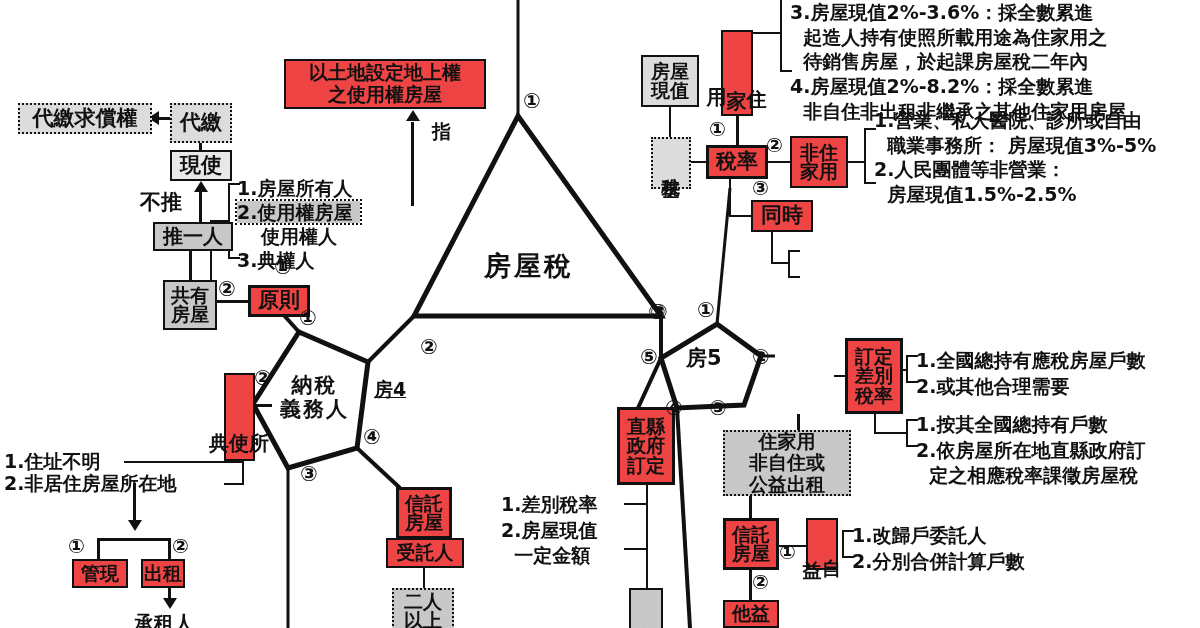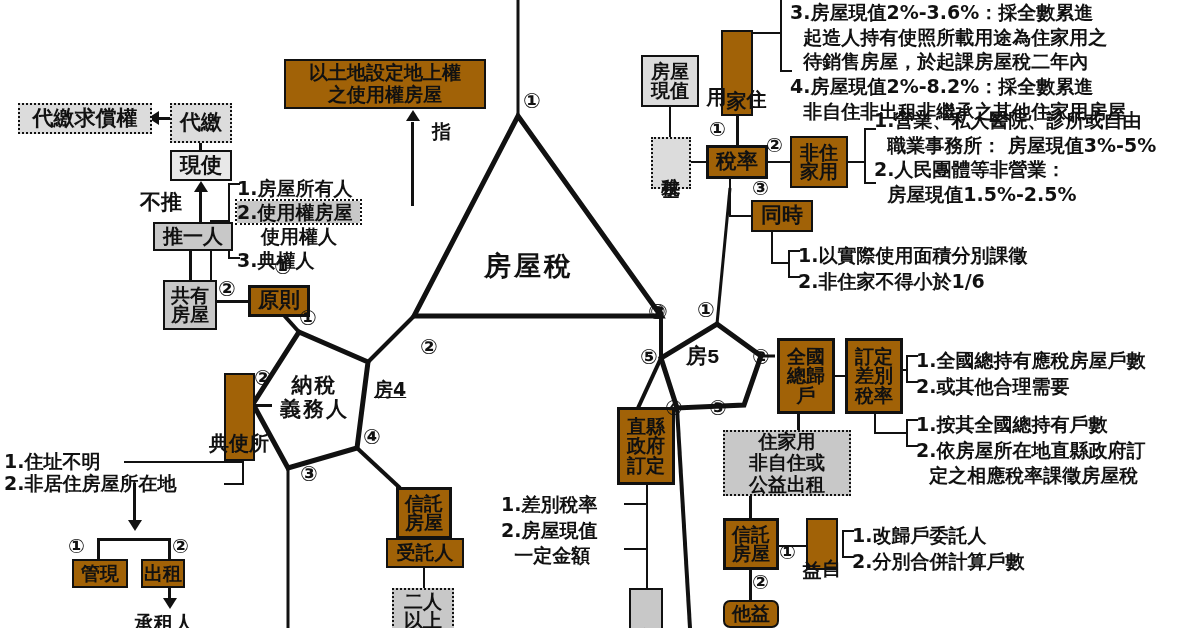--- a/index.html
+++ b/index.html
@@ -3,21 +3,21 @@
 <meta charset="utf-8">
 <style>
   html,body{margin:0;padding:0;background:#fff;}
   body{width:1200px;height:628px;overflow:hidden;
        font-family:"DejaVu Sans","Liberation Sans",sans-serif;color:#111;}
   #stage{position:relative;width:1200px;height:628px;background:#fff;}
 
   
   .node{position:absolute;box-sizing:border-box;display:flex;align-items:center;
         justify-content:center;text-align:center;line-height:1.02;
-        background:#a16207;border:2px solid #111;padding:1px 2px;
+        background:#ef4444;border:2px solid #111;padding:1px 2px;
         font-weight:700;letter-spacing:0px;white-space:pre;z-index:6;}
   .node.thick{border-width:3px;}
   .node.gray{background:#c8c8c8;}
   .node.dotted{border:2px dotted #111;background:#dcdcdc;}
   .node.dotted2{border:2px dotted #111;background:#c8c8c8;}
   .node.vert{writing-mode:vertical-rl;text-orientation:upright;line-height:1.0;}
 
   
   .txt{position:absolute;white-space:pre;font-weight:700;line-height:1.16;z-index:5;}
   .circ{position:absolute;font-weight:700;z-index:7;background:transparent;}
@@ -68,21 +68,21 @@
     <line x1="677" y1="408" x2="690" y2="628" stroke="#111" stroke-width="4"></line>
 
     <line x1="717" y1="324" x2="730" y2="188" stroke="#111" stroke-width="3"></line>
 
     <line x1="761" y1="356" x2="775" y2="356" stroke="#111" stroke-width="3"></line>
   </svg>
 
   <div class="txt" style="left:484px;top:250px;font-size:27px;letter-spacing:3px;">房屋稅</div>
   <div class="txt" style="left:268px;top:373px;font-size:21px;letter-spacing:2px;text-align:center;margin-left:12px;">納稅
 義務人</div>
-  <div class="txt" style="left:686px;top:346px;font-size:21px;font-family:Liberation Mono, monospace;">房5</div>
+  <div class="txt" style="left:686px;top:346px;font-size:21px;">房5</div>
   <div class="txt" style="left:374px;top:378px;font-size:19px;text-decoration:underline;">房4</div>
 
   <div class="node dotted" style="left:18px;top:103px;width:134px;height:31px;font-size:21px;">代繳求償權</div>
   <div class="node dotted" style="left:170px;top:103px;width:62px;height:40px;font-size:21px;">代繳</div>
 
   <div class="ln lnh" style="left:157px;top:117px;width:16px;height:3px;"></div>
   <div class="arw left" style="left:148px;top:111px;"></div>
 
   <div class="node" style="left:170px;top:150px;width:62px;height:31px;font-size:21px;background:#e8e8e8;">現使</div>
 
@@ -192,38 +192,33 @@
   <div class="ln lnv" style="left:864px;top:128px;width:2px;height:56px;"></div>
   <div class="ln lnh" style="left:864px;top:128px;width:12px;height:2px;"></div>
   <div class="ln lnh" style="left:864px;top:182px;width:12px;height:2px;"></div>
   <div class="ln lnh" style="left:847px;top:161px;width:18px;height:2px;"></div>
 
   <div class="node" style="left:751px;top:200px;width:62px;height:32px;font-size:21px;">同時</div>
   <div class="ln lnv" style="left:729px;top:179px;width:2px;height:37px;"></div>
   <div class="ln lnh" style="left:729px;top:215px;width:24px;height:2px;"></div>
   <div class="circ" style="left:752px;top:176px;font-size:20px;">③</div>
 
-  <div class="txt" style="left:798px;top:243px;font-size:19px;line-height:1.35;">1.以實際使用面積分別課徵
-2.非住家不得小於1/6</div>
   <div class="ln lnv" style="left:788px;top:250px;width:2px;height:28px;"></div>
   <div class="ln lnh" style="left:788px;top:250px;width:12px;height:2px;"></div>
   <div class="ln lnh" style="left:788px;top:276px;width:12px;height:2px;"></div>
   <div class="ln lnv" style="left:771px;top:232px;width:2px;height:32px;"></div>
   <div class="ln lnh" style="left:771px;top:262px;width:18px;height:2px;"></div>
 
   <div class="circ" style="left:697px;top:298px;font-size:21px;">①</div>
   <div class="circ" style="left:650px;top:300px;font-size:21px;">③</div>
   <div class="circ" style="left:640px;top:345px;font-size:21px;">⑤</div>
   <div class="circ" style="left:665px;top:396px;font-size:21px;">④</div>
   <div class="circ" style="left:709px;top:396px;font-size:21px;">③</div>
   <div class="circ" style="left:752px;top:345px;font-size:21px;">②</div>
 
-  <div class="node thick" style="left:777px;top:338px;width:58px;height:76px;font-size:19px;">全國
-總歸
-戶</div>
   <div class="node thick" style="left:845px;top:338px;width:58px;height:76px;font-size:19px;">訂定
 差別
 稅率</div>
   <div class="ln lnh" style="left:834px;top:375px;width:12px;height:2px;"></div>
 
   <div class="txt" style="left:916px;top:348px;font-size:19px;line-height:1.35;">1.全國總持有應稅房屋戶數
 2.或其他合理需要</div>
   <div class="ln lnv" style="left:906px;top:355px;width:2px;height:28px;"></div>
   <div class="ln lnh" style="left:906px;top:355px;width:12px;height:2px;"></div>
   <div class="ln lnh" style="left:906px;top:381px;width:12px;height:2px;"></div>
@@ -250,21 +245,21 @@
               writing-mode:vertical-rl;text-orientation:upright;">自
 益</div>
   <div class="ln lnh" style="left:779px;top:545px;width:28px;height:2px;"></div>
   <div class="circ" style="left:779px;top:540px;font-size:20px;">①</div>
   <div class="txt" style="left:852px;top:523px;font-size:19px;line-height:1.35;">1.改歸戶委託人
 2.分別合併計算戶數</div>
   <div class="ln lnv" style="left:842px;top:530px;width:2px;height:28px;"></div>
   <div class="ln lnh" style="left:842px;top:530px;width:12px;height:2px;"></div>
   <div class="ln lnh" style="left:842px;top:556px;width:12px;height:2px;"></div>
 
-  <div class="node" style="left:723px;top:600px;width:56px;height:28px;font-size:19px;border-radius:7px;">他益</div>
+  <div class="node" style="left:723px;top:600px;width:56px;height:28px;font-size:19px;">他益</div>
   <div class="ln lnv" style="left:749px;top:570px;width:3px;height:32px;"></div>
   <div class="circ" style="left:752px;top:570px;font-size:20px;">②</div>
 
   <div class="node thick" style="left:396px;top:487px;width:56px;height:52px;font-size:19px;">信託
 房屋</div>
   <div class="node" style="left:386px;top:538px;width:78px;height:30px;font-size:19px;">受託人</div>
   <div class="ln lnv" style="left:423px;top:538px;width:2px;height:2px;"></div>
   <div class="node dotted2" style="left:392px;top:588px;width:62px;height:46px;font-size:19px;">二人
 以上</div>
   <div class="ln lnv" style="left:423px;top:568px;width:2px;height:22px;"></div>

